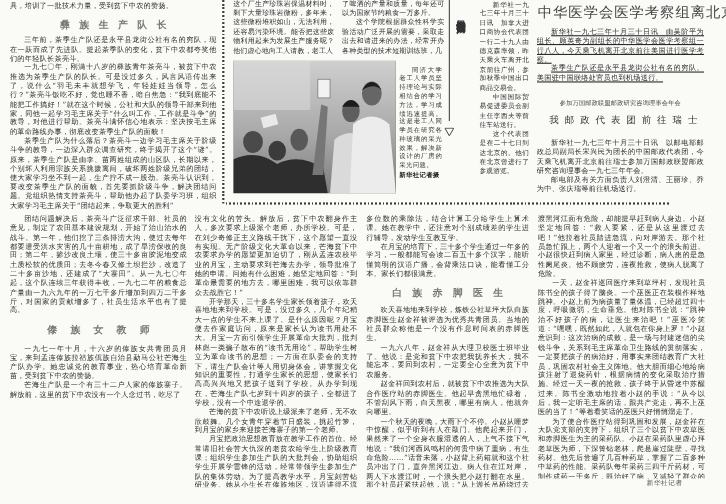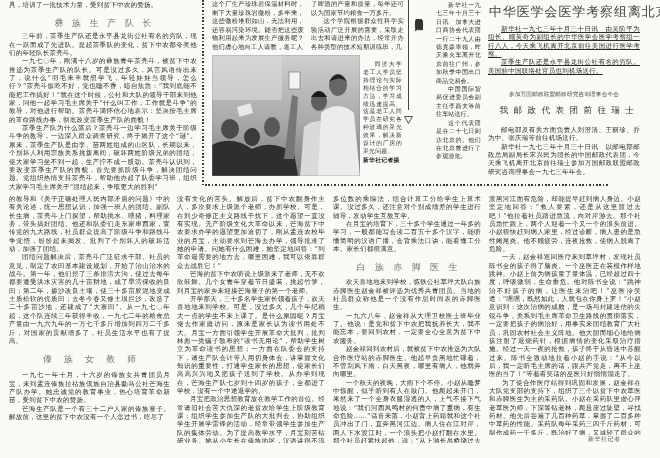--- a/index.html
+++ b/index.html
@@ -14,21 +14,21 @@
     text-align: justify; color: #2b2b2b;
   }
   .blk p { margin: 0; text-indent: 2em; }
   .blk p.cont { text-indent: 0; }
   .blk.sm { font-size: 6.3px; letter-spacing: 0.2px; line-height: 8.5px; }
   .blk.narrow { font-size: 6px; letter-spacing: 0.15px; line-height: 8.4px; }
   .blk.cap { font-size: 5.8px; letter-spacing: 0.3px; line-height: 7.9px; color: #333; }
   .cap .credit { font-weight: bold; text-indent: 0; color: #222; margin-top: 1px; }
   .hd {
     text-align: center; color: #777; font-size: 9px; line-height: 12px;
-    text-indent: 0 !important; font-weight: normal;
+    text-indent: 0 !important; font-weight: bold;
   }
   .hd-yi   { letter-spacing: 8.6px; padding-left: 8.6px; margin: 8px 0 3px; }
   .hd-dai  { letter-spacing: 12px;  padding-left: 12px;  margin: 8px 0 6px; }
   .hd-bai  { letter-spacing: 9.4px; padding-left: 9.4px; margin: 8px 0 5px; }
   .sep-v {
     position: absolute; width: 2px;
     background: repeating-linear-gradient(180deg, #3c3c3c 0 1.6px, transparent 1.6px 3.4px);
   }
   .sep-h {
     position: absolute; height: 2px;
@@ -124,41 +124,40 @@
 
 <div class="rhead rh1" style="left:488px; top:7px; width:152px;">中华医学会医学考察组离北京赴美国</div>
 <div class="blk" style="left:488px; top:25px; width:152px; height:55px;text-decoration:underline;">
   <p>新华社一九七三年十月三十日讯　由吴阶平为组长、顾英奇为副组长的中华医学会医学考察组一行八人，今天乘飞机离开北京前往美国进行医学考察。</p>
   <p>茶季生产队还是永平县龙街公社有名的穷队。美国驻中国联络处官员也到机场送行。</p>
 </div>
 
 <div class="rhead kicker" style="left:488px; top:90px; width:152px;">参加万国邮政联盟邮政研究咨询理事会年会</div>
 <div class="rhead rh2" style="left:488px; top:104px; width:152px;">我邮政代表团前往瑞士</div>
 <div class="blk" style="left:488px; top:126px; width:152px; height:52px;">
+  <p>新华社一九七三年十月三十日讯　以邮电部邮政总局副局长宋兴民为团长的中国邮政代表团，今天乘飞机离开北京前往瑞士参加万国邮政联盟邮政研究咨询理事会一九七三年年会。</p>
   <p>邮电部及有关方面负责人刘澄清、王丽珍、乔为中、张庆瑞等前往机场送行。</p>
-  <p>新华社一九七三年十月三十日讯　以邮电部邮政总局副局长宋兴民为团长的中国邮政代表团，今天乘飞机离开北京前往瑞士参加万国邮政联盟邮政研究咨询理事会一九七三年年会。</p>
 </div>
 
 <div class="blk" style="left:9px; top:195px; width:161px; height:250px;">
-  <p class="cont">的教导和《关于正确处理人民内部矛盾的问题》中的有关论述，统一思想认识，加强一班人的团结。副队长生病，茶亮斗上门探望，帮助挑水、喂猪，料理家务，带头搞好团结。他还和队委们走东家串西家，宣传党的九大路线，社员群众提高了阶级斗争和路线斗争觉悟，纷纷起来揭发、批判了个别坏人的破坏活动，加强了团结。</p>
   <p>团结问题解决后，茶亮斗广泛征求干部、社员的意见，制定了农田基本建设规划，开始了治山治水的战斗。第一年，他们挖了三条排涝大沟，使过去每年都要遭受洪水灾害的几十亩耕地，成了旱涝保收的良田；第二年，掺沙改良土壤，使三十多亩胶泥地变成土质松软的优质田；去冬今春又修土坝拦沙，改造了二十多亩沙地，还建成了“大寨田”。从一九七〇年起，这个队连续三年获得丰收，一九七二年的粮食总产量由一九六九年的一万七千多斤增加到四万二千多斤，对国家的贡献增多了，社员生活水平也有了提高。</p>
   <div class="hd hd-dai">傣族女教师</div>
   <p>一九七一年十月，十六岁的傣族女共青团员月宝，来到孟连傣族拉祜族佤族自治县勐马公社芒海生产队办学。她忠诚党的教育事业，热心培育革命新苗，受到贫下中农的赞扬。</p>
   <p>芒海生产队是一个有三十二户人家的傣族寨子。解放前，这里的贫下中农没有一个人念过书，吃尽了</p>
 </div>
 
 <div class="blk" style="left:177px; top:195px; width:148px; height:248px;">
   <p class="cont">没有文化的苦头。解放后，贫下中农翻身作主人，多次要求上级派个老师，办所学校。可是，在刘少奇修正主义路线干扰下，这个愿望一直没有实现。无产阶级文化大革命以来，芒海贫下中农要求办学的愿望更加迫切了，刚从孟连农校毕业的月宝，主动要求到芒海去办学，领导批准了她的申请。问她有什么困难，她坚定地回答：“到革命最需要的地方去，哪里困难，我可以依靠群众去战胜它！”</p>
+  <p>开学那天，三十多名学生家长领着孩子，欢天喜地地来到学校。可是，没过多久，几个年纪稍大一点的学生不来上课了。是什么原因呢？月宝便去作家庭访问，原来是家长认为读书用处不大。月宝一方面引领学生开展革命大批判，批判林彪一类骗子散布的“读书无用论”，帮助学生树立为革命读书的思想；一方面在队委会的支持下，请生产队会计等人用切身体会，讲掌握文化知识的重要性，打通学生家长的思想，使家长们高高兴兴地又把孩子送到了学校。从办学到现在，芒海生产队七岁到十四岁的孩子，全都进了学校，没有一个中途退学的。</p>
   <p>芒海的贫下中农听说上级派来了老师，无不欢欣鼓舞。几个女青年穿着节日盛装，挑起竹箩，到月宝的家乡来迎接芒海寨子的第一个老师。</p>
-  <p>开学那天，三十多名学生家长领着孩子，欢天喜地地来到学校。可是，没过多久，几个年纪稍大一点的学生不来上课了。是什么原因呢？月宝便去作家庭访问，原来是家长认为读书用处不大。月宝一方面引领学生开展革命大批判，批判林彪一类骗子散布的“读书无用论”，帮助学生树立为革命读书的思想；一方面在队委会的支持下，请生产队会计等人用切身体会，讲掌握文化知识的重要性，打通学生家长的思想，使家长们高高兴兴地又把孩子送到了学校。从办学到现在，芒海生产队七岁到十四岁的孩子，全都进了学校，没有一个中途退学的。</p>
   <p>月宝把政治思想教育放在教学工作的首位。经常请旧社会苦大仇深的老贫农给学生上阶级教育课；组织学生参加生产队的大批判会，协助组织学生开展学雷锋的活动，经常带领学生参加生产队的集体劳动。为了提高教学水平，月宝刻苦钻研业务。她从小生长在傣族地区，汉语讲得不流畅，就利用业余时间认真学习汉语、汉字，还利用帮助会计算账的机会，学会</p>
 </div>
 
 <div class="blk" style="left:333px; top:195px; width:148px; height:248px;">
-  <p class="cont">多位数的乘除法，结合计算工分给学生上算术课。没过多久，还注意对个别成绩差的学生进行辅导，发动学生互教互学。</p>
+  <p class="cont">多位数的乘除法，结合计算工分给学生上算术课。她在教学中，还注意对个别成绩差的学生进行辅导，发动学生互教互学。</p>
   <p>在月宝的培育下，三十多个学生通过一年多的学习，一般都能写会读二百五十多个汉字，能听懂简明的汉语广播，会背乘法口诀，能看懂工分本。家长们都很满意。</p>
   <div class="hd hd-bai">白族赤脚医生</div>
   <p>欢天喜地地来到学校，炼铁公社草坪大队白族赤脚医生赵金祥被评选为优秀共青团员。当地的社员群众称他是一个没有作息时间表的赤脚医生。</p>
   <p>一九六八年，赵金祥从大理卫校医士班毕业了。他说：是党和贫下中农把我抚养长大，我不能忘本，要回到农村，一定要全心全意为贫下中农服务。</p>
   <p>赵金祥回到农村后，就被贫下中农推选为大队合作医疗站的赤脚医生。他起早贪黑地忙碌着，不管刮风下雨，白天黑夜，哪里有病人，他就奔向哪里。</p>
   <p>一个秋天的夜晚，大雨下个不停。小赵从睡梦中惊醒，似乎听到有人在敲门。他爬起来开门，果然来了一个全身衣服湿透的人，上气不接下气地说：“我们河西凤鸣村的何贵中病了重病，有生命危险……”话音未落，小赵背上药箱就和这个社员冲出了门，直奔黑河江边。病人住在江对岸，两人下水渡江时，一个浪头把小赵打翻在水里。那个社员赶紧扶起他，说：“从上游长吊桥绕过去吧，这里江水上涨，有危险！”绕长吊桥，可以确保安全，但是要多走三个钟头，横</p>
 </div>
 
 <div class="blk" style="left:489px; top:195px; width:152px; height:240px;">
   <p class="cont">渡黑河江面有危险，却能提早赶到病人身边。小赵坚定地回答：“救人要紧，还是从这里渡过去吧！”他拉着社员踏进急流，向对岸游去。那个社员急忙跟上，两个人迎着一个又一个的浪头前进。小赵很快赶到病人家里，经过诊断，病人患的是急性阑尾炎。他不顾疲劳，连夜抢救，使病人脱离了危险。</p>

